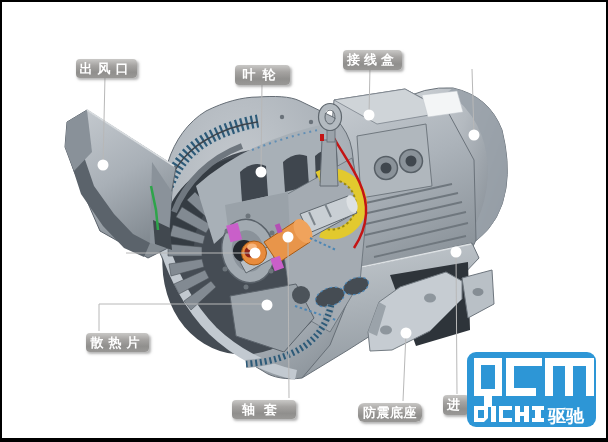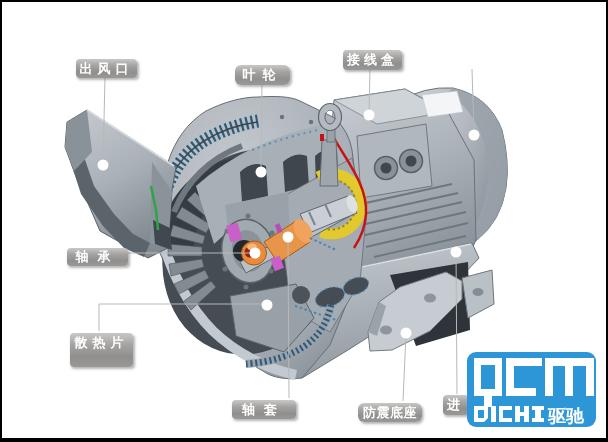--- a/index.html
+++ b/index.html
@@ -226,24 +226,23 @@
  <circle cx="474" cy="135" r="5.5"></circle>
  <circle cx="255" cy="253" r="5.5"></circle>
  <circle cx="267" cy="305" r="5.5"></circle>
  <circle cx="288" cy="237" r="5.5"></circle>
  <circle cx="406" cy="333" r="5.5"></circle>
  <circle cx="456" cy="252" r="5.5"></circle>
 </g>
 </svg>
 
 <div class="lbl" style="left:74px;top:57px;width:61px;height:19px;line-height:19px;">出风口</div>
-<div class="lbl" style="left:233px;top:63px;width:55px;height:20px;line-height:20px;letter-spacing:7px;border-radius:6px;">叶轮</div>
+<div class="lbl" style="left:233px;top:63px;width:55px;height:20px;line-height:20px;letter-spacing:7px;">叶轮</div>
 <div class="lbl" style="left:341px;top:48px;width:59px;height:20px;line-height:20px;letter-spacing:4px;">接线盒</div>
-<div class="lbl" style="left:65px;top:246px;width:61px;height:18px;line-height:18px;letter-spacing:9px;">轴承</div>
-<div class="lbl" style="left:68px;top:331px;width:63px;height:34px;line-height:19px;">散热片</div>
+<div class="lbl" style="left:84px;top:331px;width:63px;height:19px;line-height:19px;">散热片</div>
 <div class="lbl" style="left:230px;top:398px;width:64px;height:19px;line-height:19px;letter-spacing:9px;">轴套</div>
 <div class="lbl" style="left:356px;top:401px;width:64px;height:19px;line-height:19px;letter-spacing:0.5px;border-radius:6px;">防震底座</div>
 <div class="lbl" style="left:441px;top:393px;width:26px;height:20px;line-height:20px;overflow:hidden;">进</div>
 
 <svg width="140" height="85" viewBox="0 0 140 85" style="left:463px;top:348px;">
  <rect x="2" y="2" width="129" height="75" rx="9" fill="#2d96d6"></rect>
  <g fill="#ffffff">
   <path d="M9,8 h28 v38 h-28 Z M16,15 v24 h14 v-24 Z" fill-rule="evenodd"></path>
   <rect x="19" y="46" width="8" height="11"></rect>
   <rect x="41" y="8" width="36" height="8"></rect>

